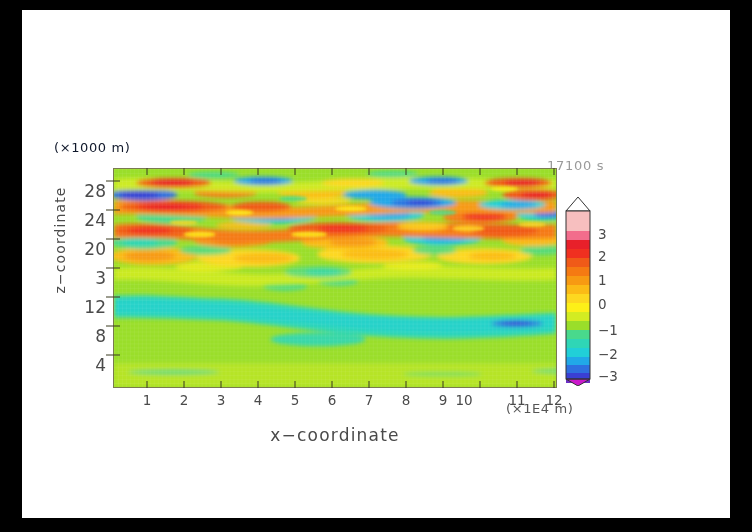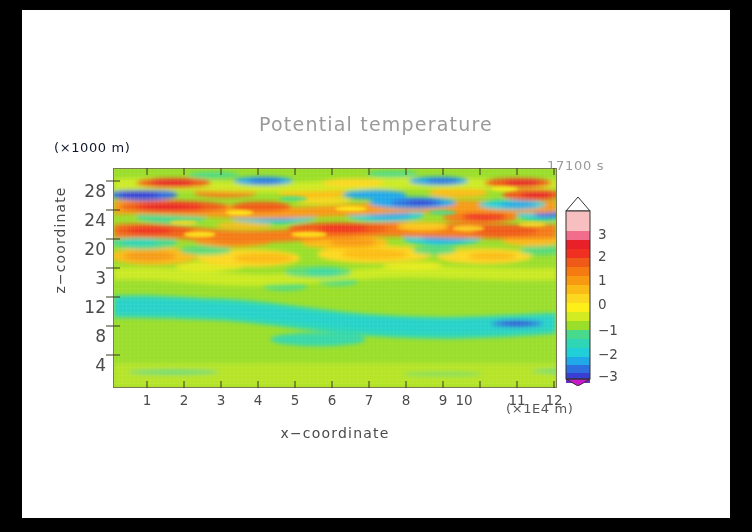--- a/index.html
+++ b/index.html
@@ -130,21 +130,21 @@
     color: #4a4a4a;
     transform: rotate(-90deg);
     white-space: nowrap;
   }
   #xlabel {
     position: absolute;
     left: 91px;
     top: 415px;
     width: 444px;
     text-align: center;
-    font-size: 14px;
+    font-size: 17px;
     letter-spacing: 1.2px;
     color: #4a4a4a;
     white-space: nowrap;
   }
 
   
   #colorbar {
     position: absolute;
     left: 543px;
     top: 186px;
@@ -167,21 +167,20 @@
     white-space: nowrap;
     transform: translateY(-50%);
   }
 </style>
 </head>
 <body>
 
 <div id="frame">
   <div id="canvas">
 
-    <div id="title">Potential temperature</div>
 
     <div id="yunit">(×1000 m)</div>
     <div id="timestamp">17100 s</div>
 
     <div id="plotbox">
       <svg id="plotsvg" viewBox="0 0 444 220" preserveAspectRatio="none">
         <defs>
           <filter id="blobby" x="-20%" y="-20%" width="140%" height="140%">
             <feGaussianBlur stdDeviation="2.2"></feGaussianBlur>
           </filter>

